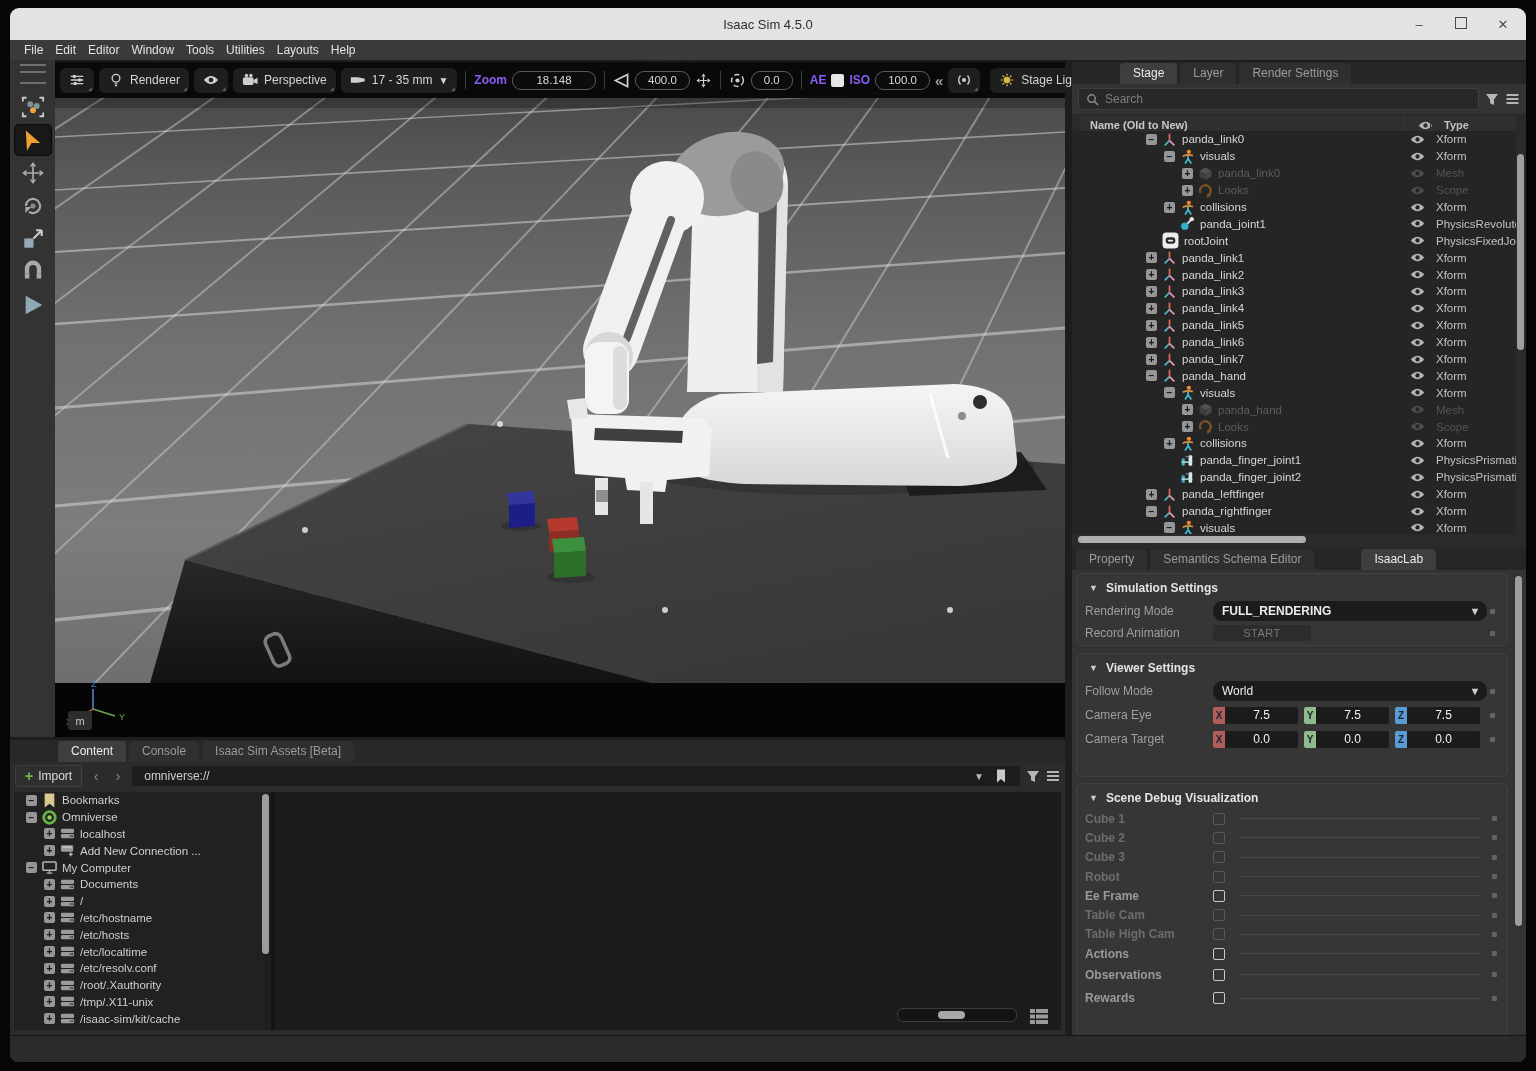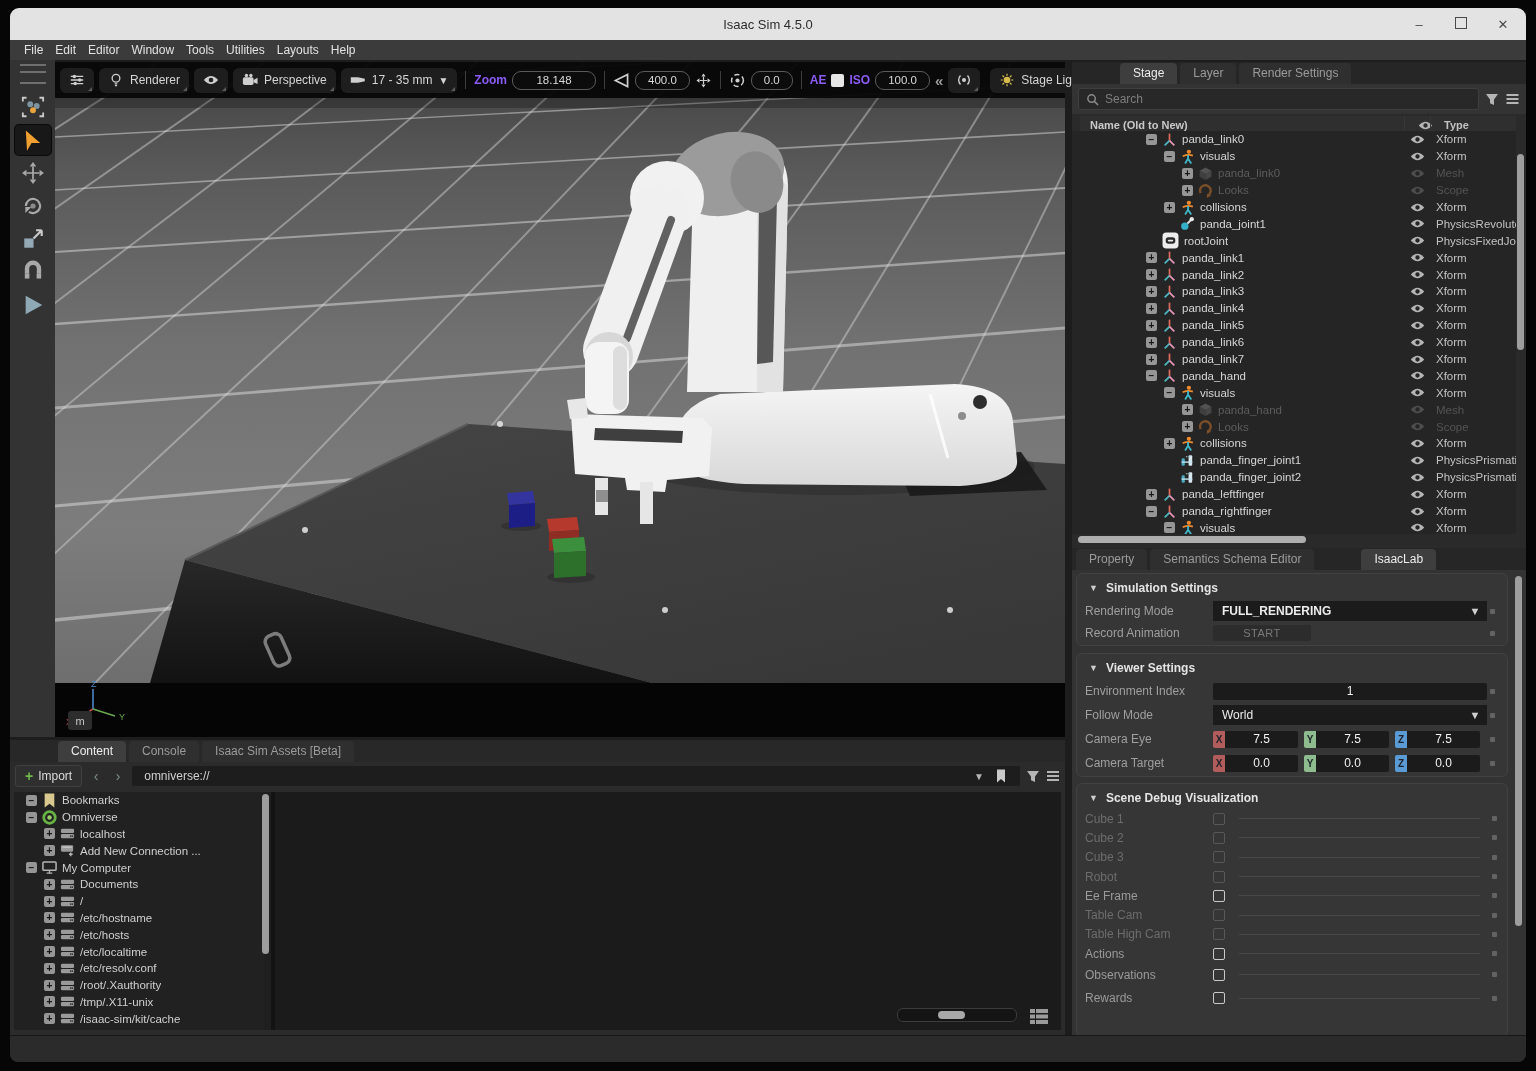--- a/index.html
+++ b/index.html
@@ -65,28 +65,28 @@
   .hscroll{position:absolute;height:7px;border-radius:4px;background:#aeaeae;}
   
   .prop-body{position:absolute;top:508px;left:0;right:0;bottom:0;background:#333;overflow:hidden;}
   .sect{position:absolute;left:4px;right:18px;border:1px solid #424242;border-radius:6px;background:#363636;}
   .sect-title{display:flex;align-items:center;gap:8px;color:#e4e4e4;font-size:12px;font-weight:bold;padding:7px 0 4px 12px;}
   .tri{font-size:9px;color:#cfcfcf;}
   .prow{display:flex;align-items:center;height:24px;padding:0 8px;}
   .plabel{width:128px;color:#9f9f9f;font-size:12px;flex:none;}
   .pctrl{width:274px;flex:none;display:flex;align-items:center;}
   .pdot{margin-left:auto;width:5px;height:5px;border-radius:1px;background:#636363;margin-right:4px;}
-  .dd{flex:1;height:20px;background:#1b1b1b;border-radius:0;color:#ececec;font-size:12px;font-weight:bold;display:flex;align-items:center;padding-left:9px;}
+  .dd{flex:1;height:20px;background:#1b1b1b;border-radius:9px;color:#ececec;font-size:12px;font-weight:bold;display:flex;align-items:center;padding-left:9px;}
   .dd .caret{margin-left:auto;width:24px;display:flex;justify-content:center;color:#cfcfcf;font-size:11px;}
   .dd.normal{font-weight:normal;}
   .startbtn{width:98px;height:16px;background:#2c2c2c;color:#7a7a7a;font-size:11px;border-radius:2px;display:flex;align-items:center;justify-content:center;letter-spacing:.5px;}
   .tfield{flex:1;height:17px;background:#1b1b1b;border-radius:2px;color:#f0f0f0;font-size:12px;display:flex;align-items:center;justify-content:center;}
   .axbadge{width:12px;height:17px;font-size:10px;color:#1d2329;display:flex;align-items:center;justify-content:center;border-radius:2px 0 0 2px;font-weight:bold;flex:none;}
   .axval{width:73px;height:17px;background:#1b1b1b;margin-right:6px;border-radius:0 2px 2px 0;color:#f2f2f2;font-size:12px;display:flex;align-items:center;justify-content:center;flex:none;}
-  .drow{display:flex;align-items:center;height:19.3px;padding:0 8px;}
+  .drow{display:flex;align-items:center;height:19.3px;padding:0 8px;font-weight:bold;}
   .drow.tall{height:23.2px;}
   .dlabel{width:128px;font-size:12px;color:#9a9a9a;flex:none;}
   .dcheck{width:12px;height:12px;border:1.5px solid #c9c9c9;border-radius:2px;flex:none;box-sizing:border-box;}
   .drow.dim .dcheck{border-color:#585858;}
   .drow.dim .dlabel{color:#6c6c6c;}
   .dline{flex:1;height:1px;background:#484848;margin:0 12px 0 14px;}
   .ddot{width:5px;height:5px;background:#636363;border-radius:1px;margin-right:2px;flex:none;}
   
   .cb{position:absolute;left:0;top:680px;width:1055px;bottom:0;background:#2b2b2b;}
   .cb-toolbar{position:absolute;top:22px;left:0;right:0;height:28px;display:flex;align-items:center;gap:6px;padding:0 5px;}
@@ -909,27 +909,20 @@
                 <span class="startbtn">START</span>
               </span>
             <span class="pdot"></span>
           </div>
         </div>
 
         <div class="sect" style="top:83px;height:122px;">
           <div class="sect-title">
             <span class="tri">▼</span>
             <span>Viewer Settings</span>
-          </div>
-          <div class="prow">
-            <span class="plabel">Environment Index</span>
-            <span class="pctrl">
-                <span class="tfield">1</span>
-              </span>
-            <span class="pdot"></span>
           </div>
           <div class="prow">
             <span class="plabel">Follow Mode</span>
             <span class="pctrl">
                 <span class="dd normal">
                   <span>World</span>
                   <span class="caret">▼</span>
                 </span>
               </span>
             <span class="pdot"></span>

